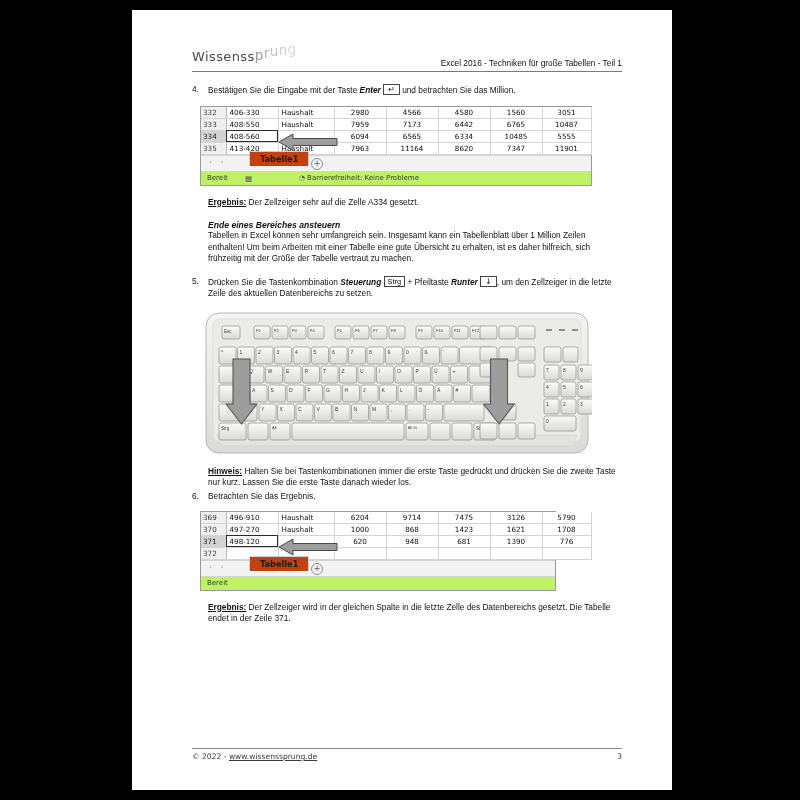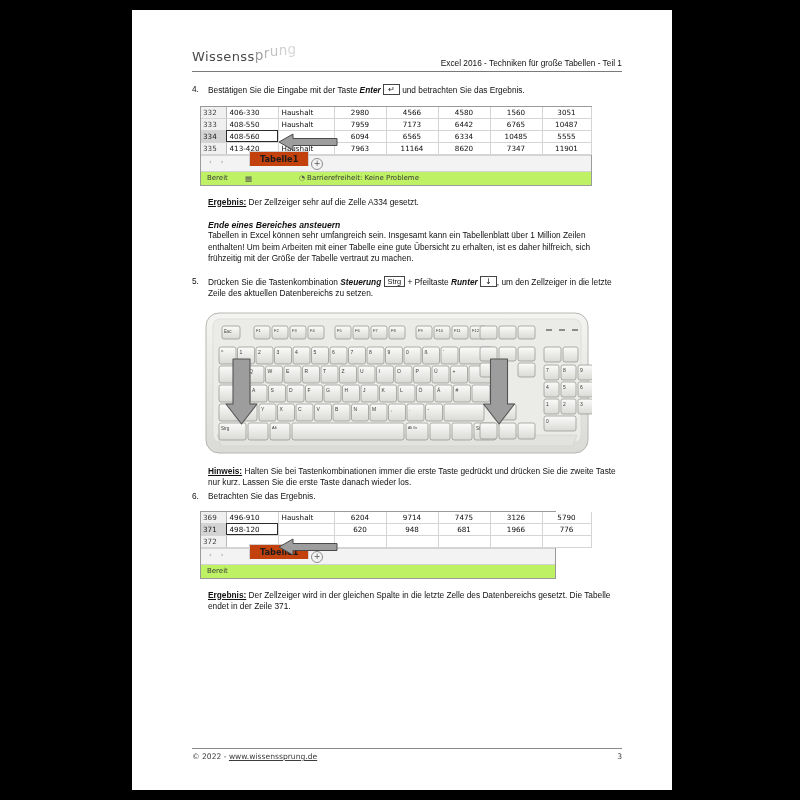--- a/index.html
+++ b/index.html
@@ -151,21 +151,21 @@
 
     <div class="header">
       <div class="logo"><span class="l1">Wissenss</span><span class="l2">p</span><span class="l3">r</span><span class="l4">u</span><span class="l5">n</span><span class="l6">g</span></div>
       <div class="header-title">Excel 2016 - Techniken für große Tabellen - Teil 1</div>
       <div class="header-rule"></div>
     </div>
 
     <div class="ol-item" style="margin-top:10px;">
       <span class="ol-num">4.</span>
       <span class="ol-body" style="display:block;">
-        <span>Bestätigen Sie die Eingabe mit der Taste </span><span class="bi">Enter</span>&nbsp;<span class="keycap sym">↵</span><span> und betrachten Sie das Ergebnis.</span>
+        <span>Bestätigen Sie die Eingabe mit der Taste </span><span class="bi">Enter</span>&nbsp;<span class="keycap sym">↵</span><span> und betrachten Sie das Million.</span>
       </span>
     </div>
 
     <div style="margin-top:9px;margin-left:8px;">
       <div class="xl" style="width:392px;">
         <table>
           <colgroup>
             <col style="width:25px">
               <col style="width:52px">
               <col style="width:56px">
@@ -482,28 +482,38 @@
               <tr>
                 <td class="rh">369</td>
                 <td class="cell-a">496-910</td>
                 <td>Haushalt</td>
                 <td class="num">6204</td>
                 <td class="num">9714</td>
                 <td class="num">7475</td>
                 <td class="num">3126</td>
                 <td class="num">5790</td>
               </tr>
+              <tr>
+                <td class="rh">370</td>
+                <td class="cell-a">497-270</td>
+                <td>Haushalt</td>
+                <td class="num">1000</td>
+                <td class="num">868</td>
+                <td class="num">1423</td>
+                <td class="num">1621</td>
+                <td class="num">1708</td>
+              </tr>
               <tr class="selrow">
                 <td class="rh sel">371</td>
                 <td class="cell-a">498-120</td>
                 <td></td>
                 <td class="num">620</td>
                 <td class="num">948</td>
                 <td class="num">681</td>
-                <td class="num">1966</td>
+                <td class="num">1390</td>
                 <td class="num">776</td>
               </tr>
               <tr>
                 <td class="rh">372</td>
                 <td class="cell-a"></td>
                 <td></td>
                 <td class="num"></td>
                 <td class="num"></td>
                 <td class="num"></td>
                 <td class="num"></td>

